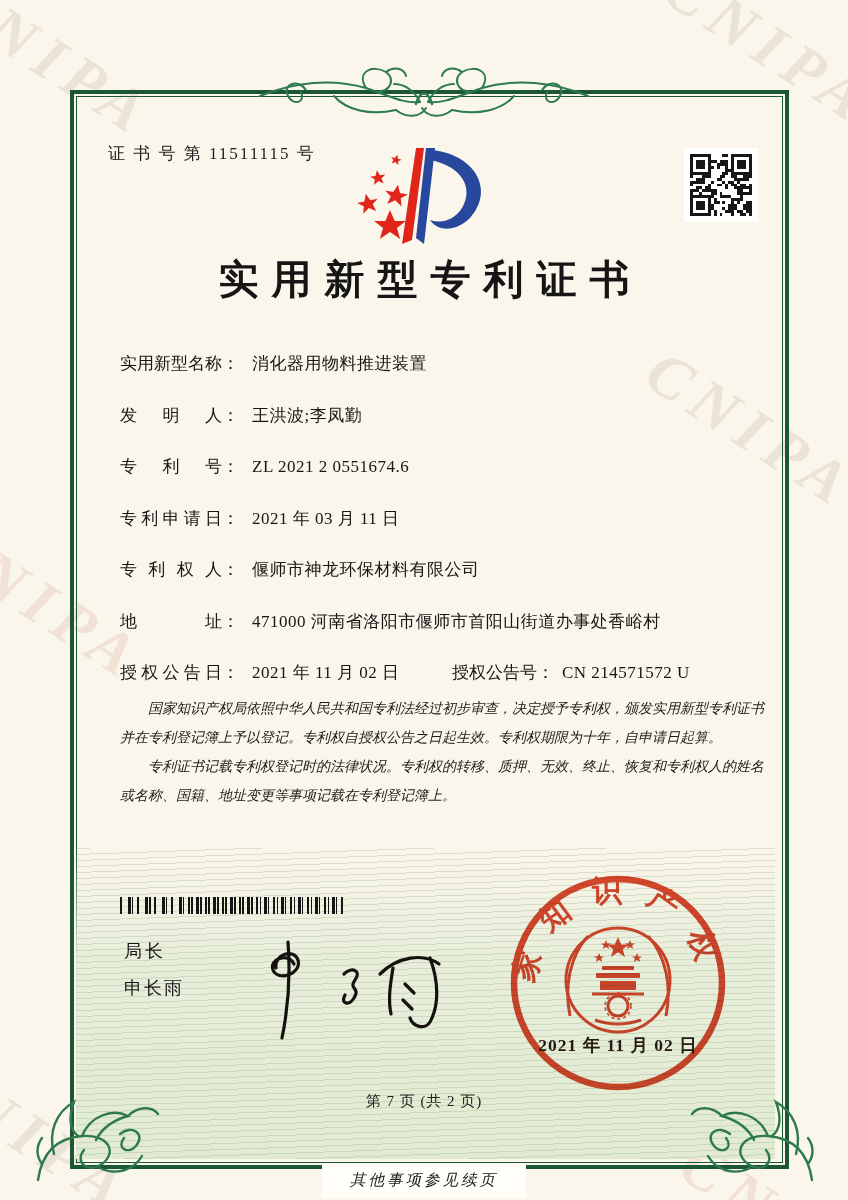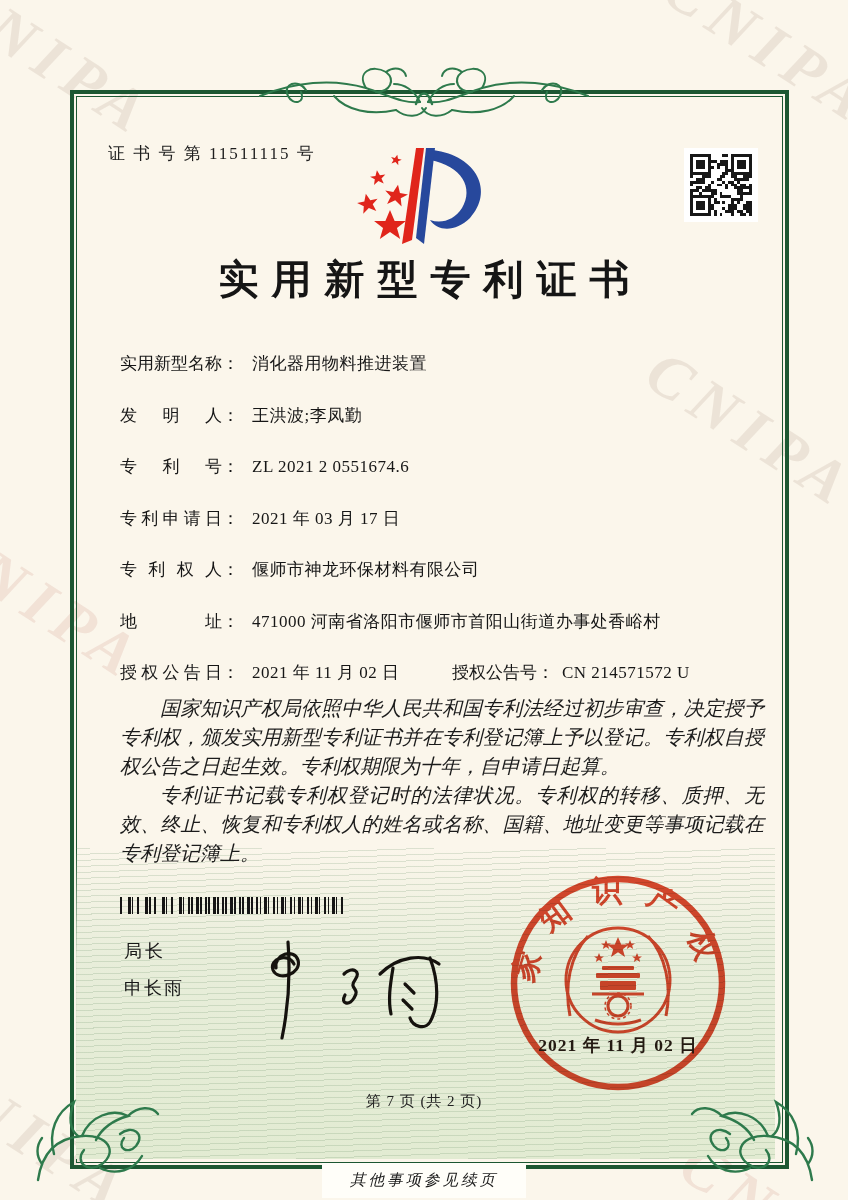--- a/index.html
+++ b/index.html
@@ -36,21 +36,21 @@
          font-size:40px;font-weight:700;letter-spacing:13px;color:#151515;text-indent:13px;}
 
   .fields{position:absolute;left:120px;top:352px;width:645px;z-index:3;font-size:17px;color:#161616;}
   .frow{position:relative;height:51.5px;}
   .flabel{display:inline-block;width:102px;text-align:justify;text-align-last:justify;}
   .fvalue{margin-left:13px;letter-spacing:0.5px;}
   .pair2{position:absolute;left:332px;top:0;}
   .pair2 .fvalue{margin-left:8px;}
 
   .body-text{position:absolute;left:120px;top:694px;width:644px;z-index:3;
-             font-size:20px;line-height:29px;color:#1b1b1b;font-style:italic;text-align:justify;}
+             font-size:14px;line-height:29px;color:#1b1b1b;font-style:italic;text-align:justify;}
   .body-text p{margin:0;text-indent:2em;}
 
   .barcode{position:absolute;left:120px;top:897px;width:223px;height:17px;z-index:3;
     background:repeating-linear-gradient(90deg,
       #151515 0 2px, rgba(0,0,0,0) 2px 3.5px,
       #151515 3.5px 4.5px, rgba(0,0,0,0) 4.5px 8px,
       #151515 8px 11px, rgba(0,0,0,0) 11px 12.5px,
       #151515 12.5px 13.5px, rgba(0,0,0,0) 13.5px 17px);}
 
   .officer{position:absolute;left:124px;top:939px;z-index:3;font-size:18px;
@@ -150,21 +150,21 @@
     <div class="frow">
       <span class="flabel">实用新型名称</span><span>：</span><span class="fvalue">消化器用物料推进装置</span>
     </div>
     <div class="frow">
       <span class="flabel">发明人</span><span>：</span><span class="fvalue">王洪波;李凤勤</span>
     </div>
     <div class="frow">
       <span class="flabel">专利号</span><span>：</span><span class="fvalue">ZL 2021 2 0551674.6</span>
     </div>
     <div class="frow">
-      <span class="flabel">专利申请日</span><span>：</span><span class="fvalue">2021 年 03 月 17 日</span>
+      <span class="flabel">专利申请日</span><span>：</span><span class="fvalue">2021 年 03 月 11 日</span>
     </div>
     <div class="frow">
       <span class="flabel">专利权人</span><span>：</span><span class="fvalue">偃师市神龙环保材料有限公司</span>
     </div>
     <div class="frow">
       <span class="flabel">地址</span><span>：</span><span class="fvalue">471000 河南省洛阳市偃师市首阳山街道办事处香峪村</span>
     </div>
     <div class="frow">
       <span class="flabel">授权公告日</span><span>：</span><span class="fvalue">2021 年 11 月 02 日</span>
       <span class="pair2">

